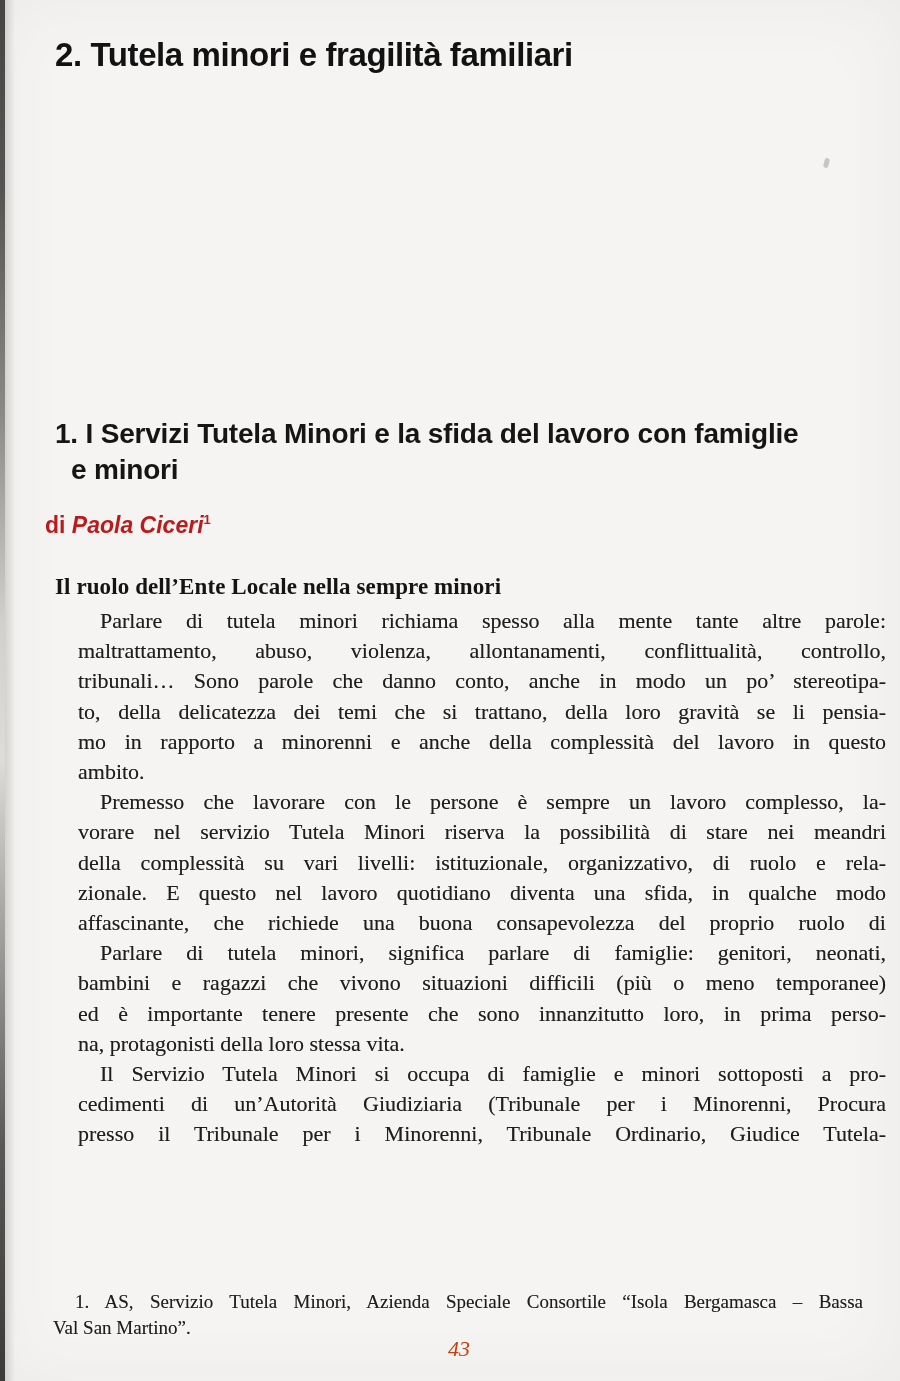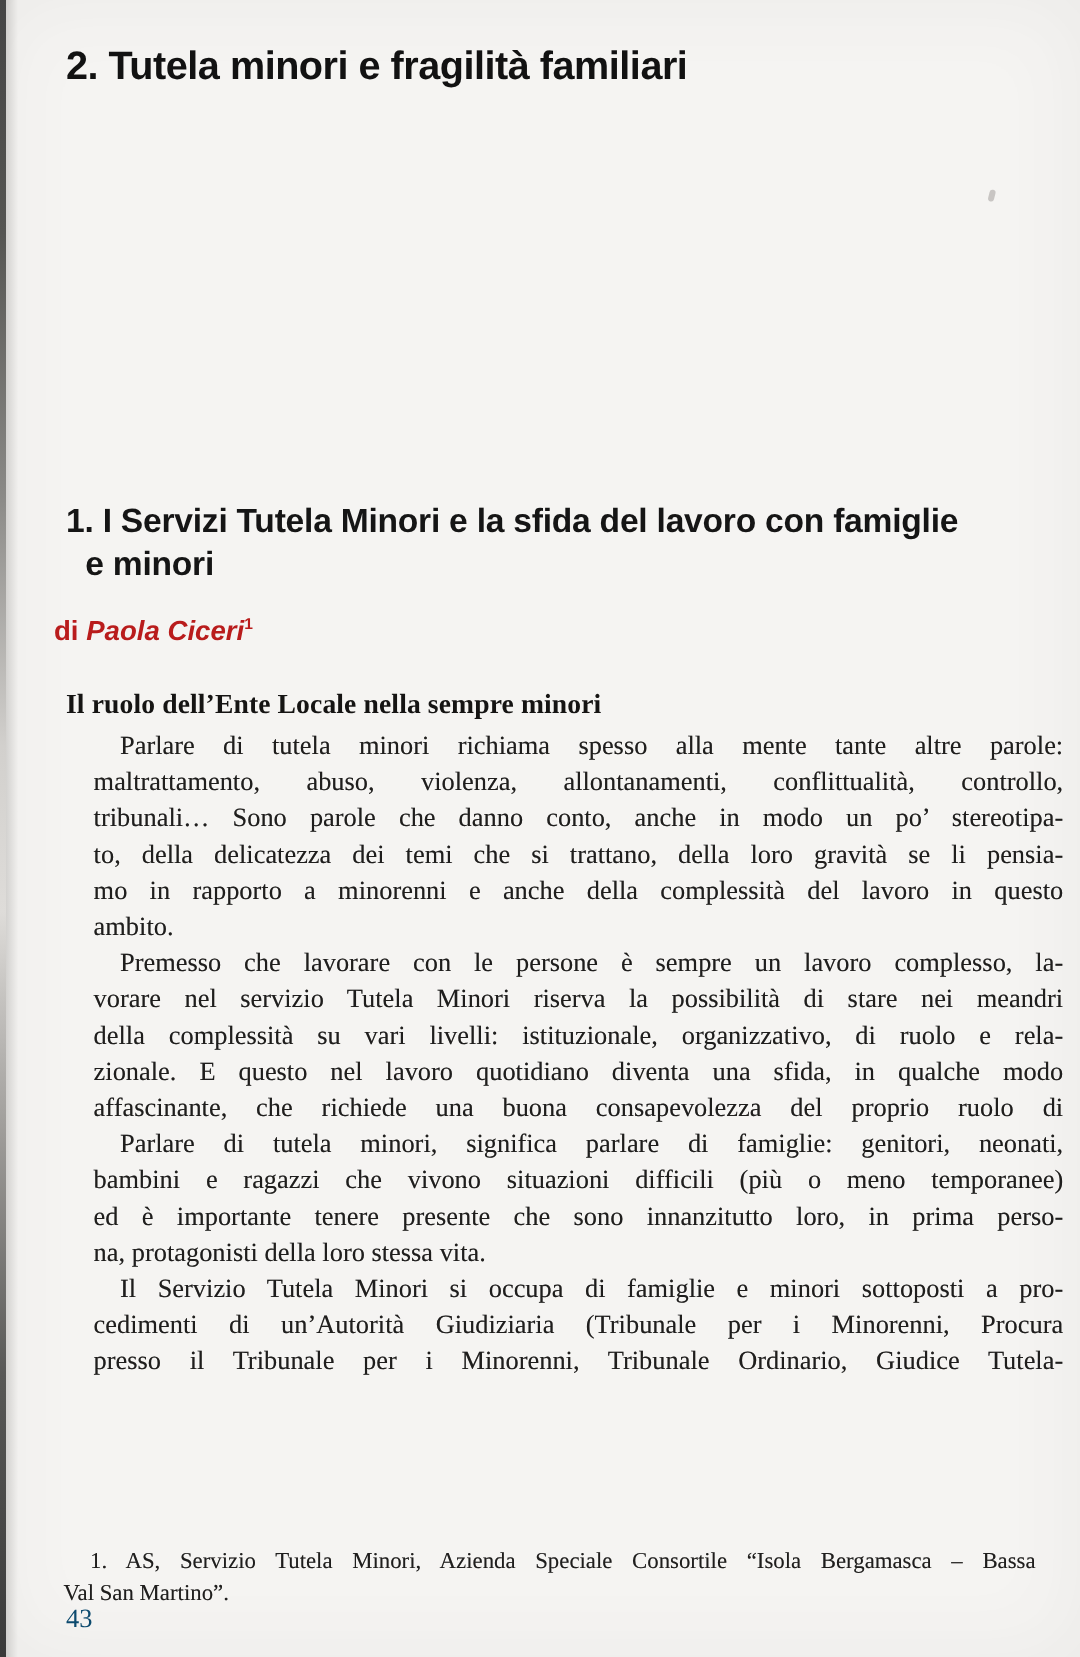--- a/index.html
+++ b/index.html
@@ -75,22 +75,22 @@
 
   .footnote {
     position: absolute; left: 53px; top: 1257px; width: 810px;
     font-size: 19px; line-height: 26px;
     text-shadow: 0 0 0.4px rgba(20,20,20,0.4);
     margin-top: 32px;
   }
 
   .page-number {
     position: absolute; left: 55px; top: 1336px; width: 808px;
-    text-align: left; font-size: 22px;
-    color: #0c4a6e;
+    text-align: center; font-style: italic; font-size: 22px;
+    color: #c2410c;
   }
 </style>
 </head>
 <body>
 
 <div class="paper-vignette"></div>
 <div class="scan-edge"></div>
 <div class="scan-edge-fade"></div>
 <div class="scan-speck"></div>
 

